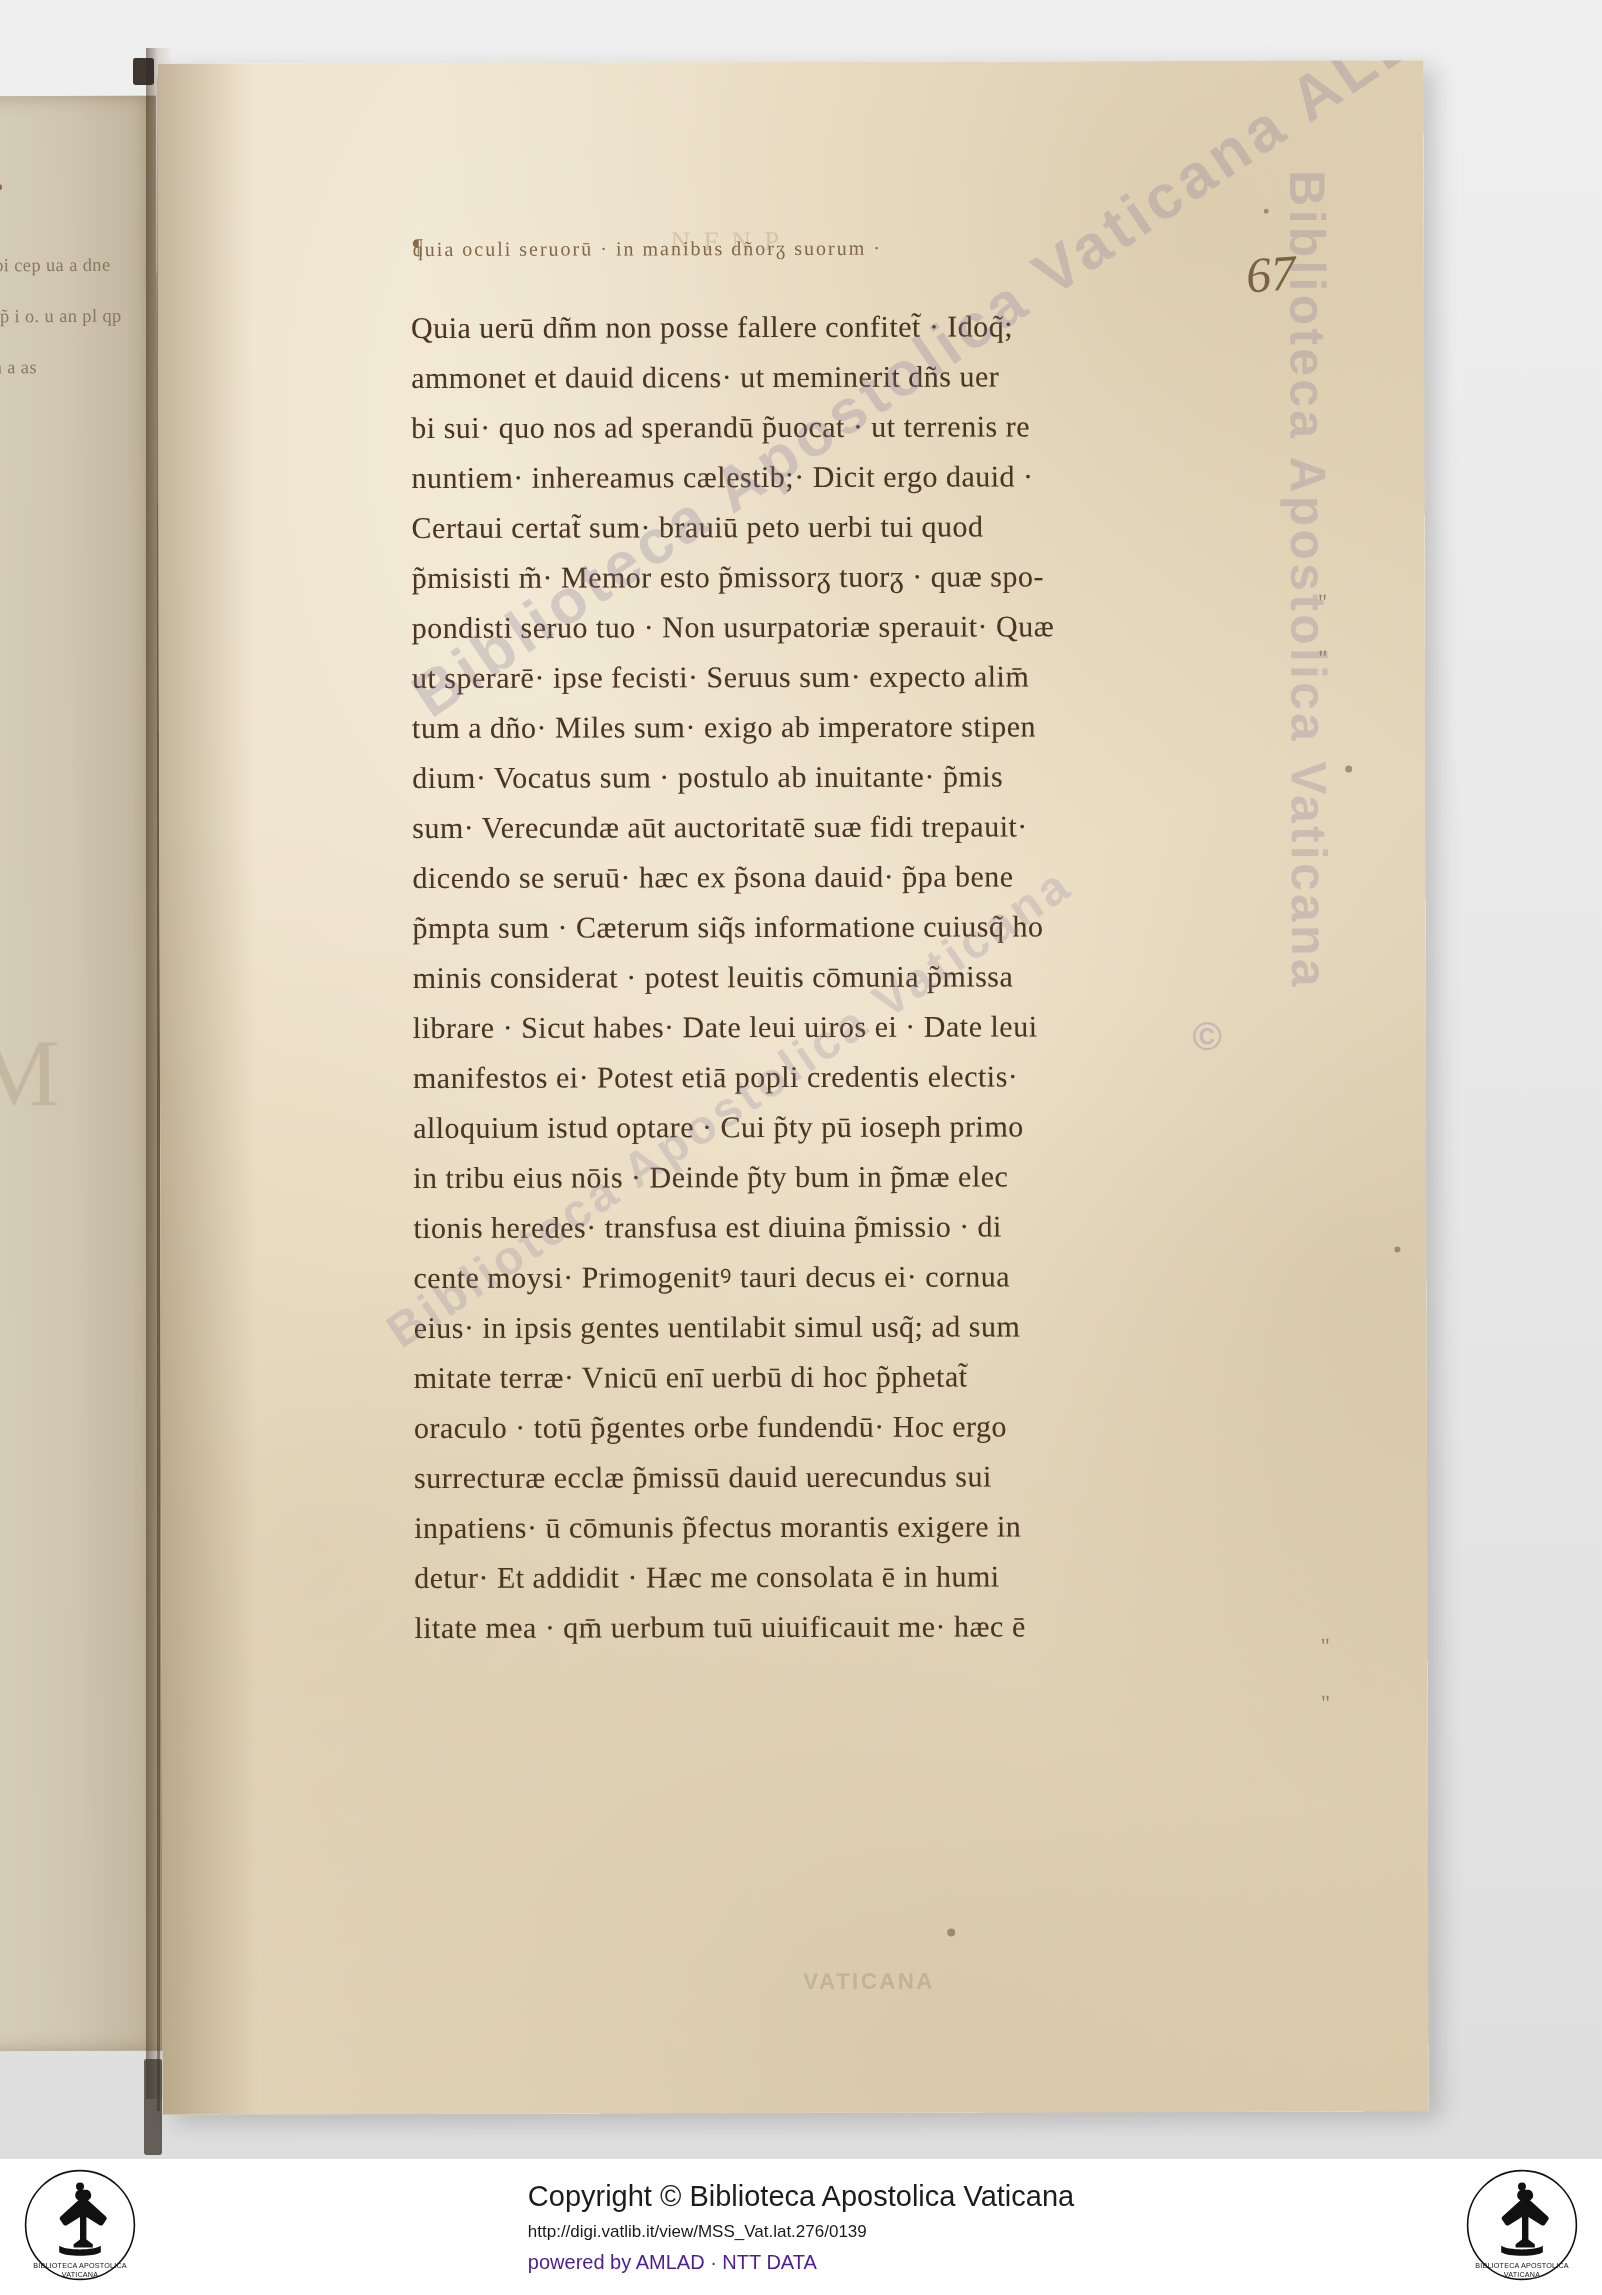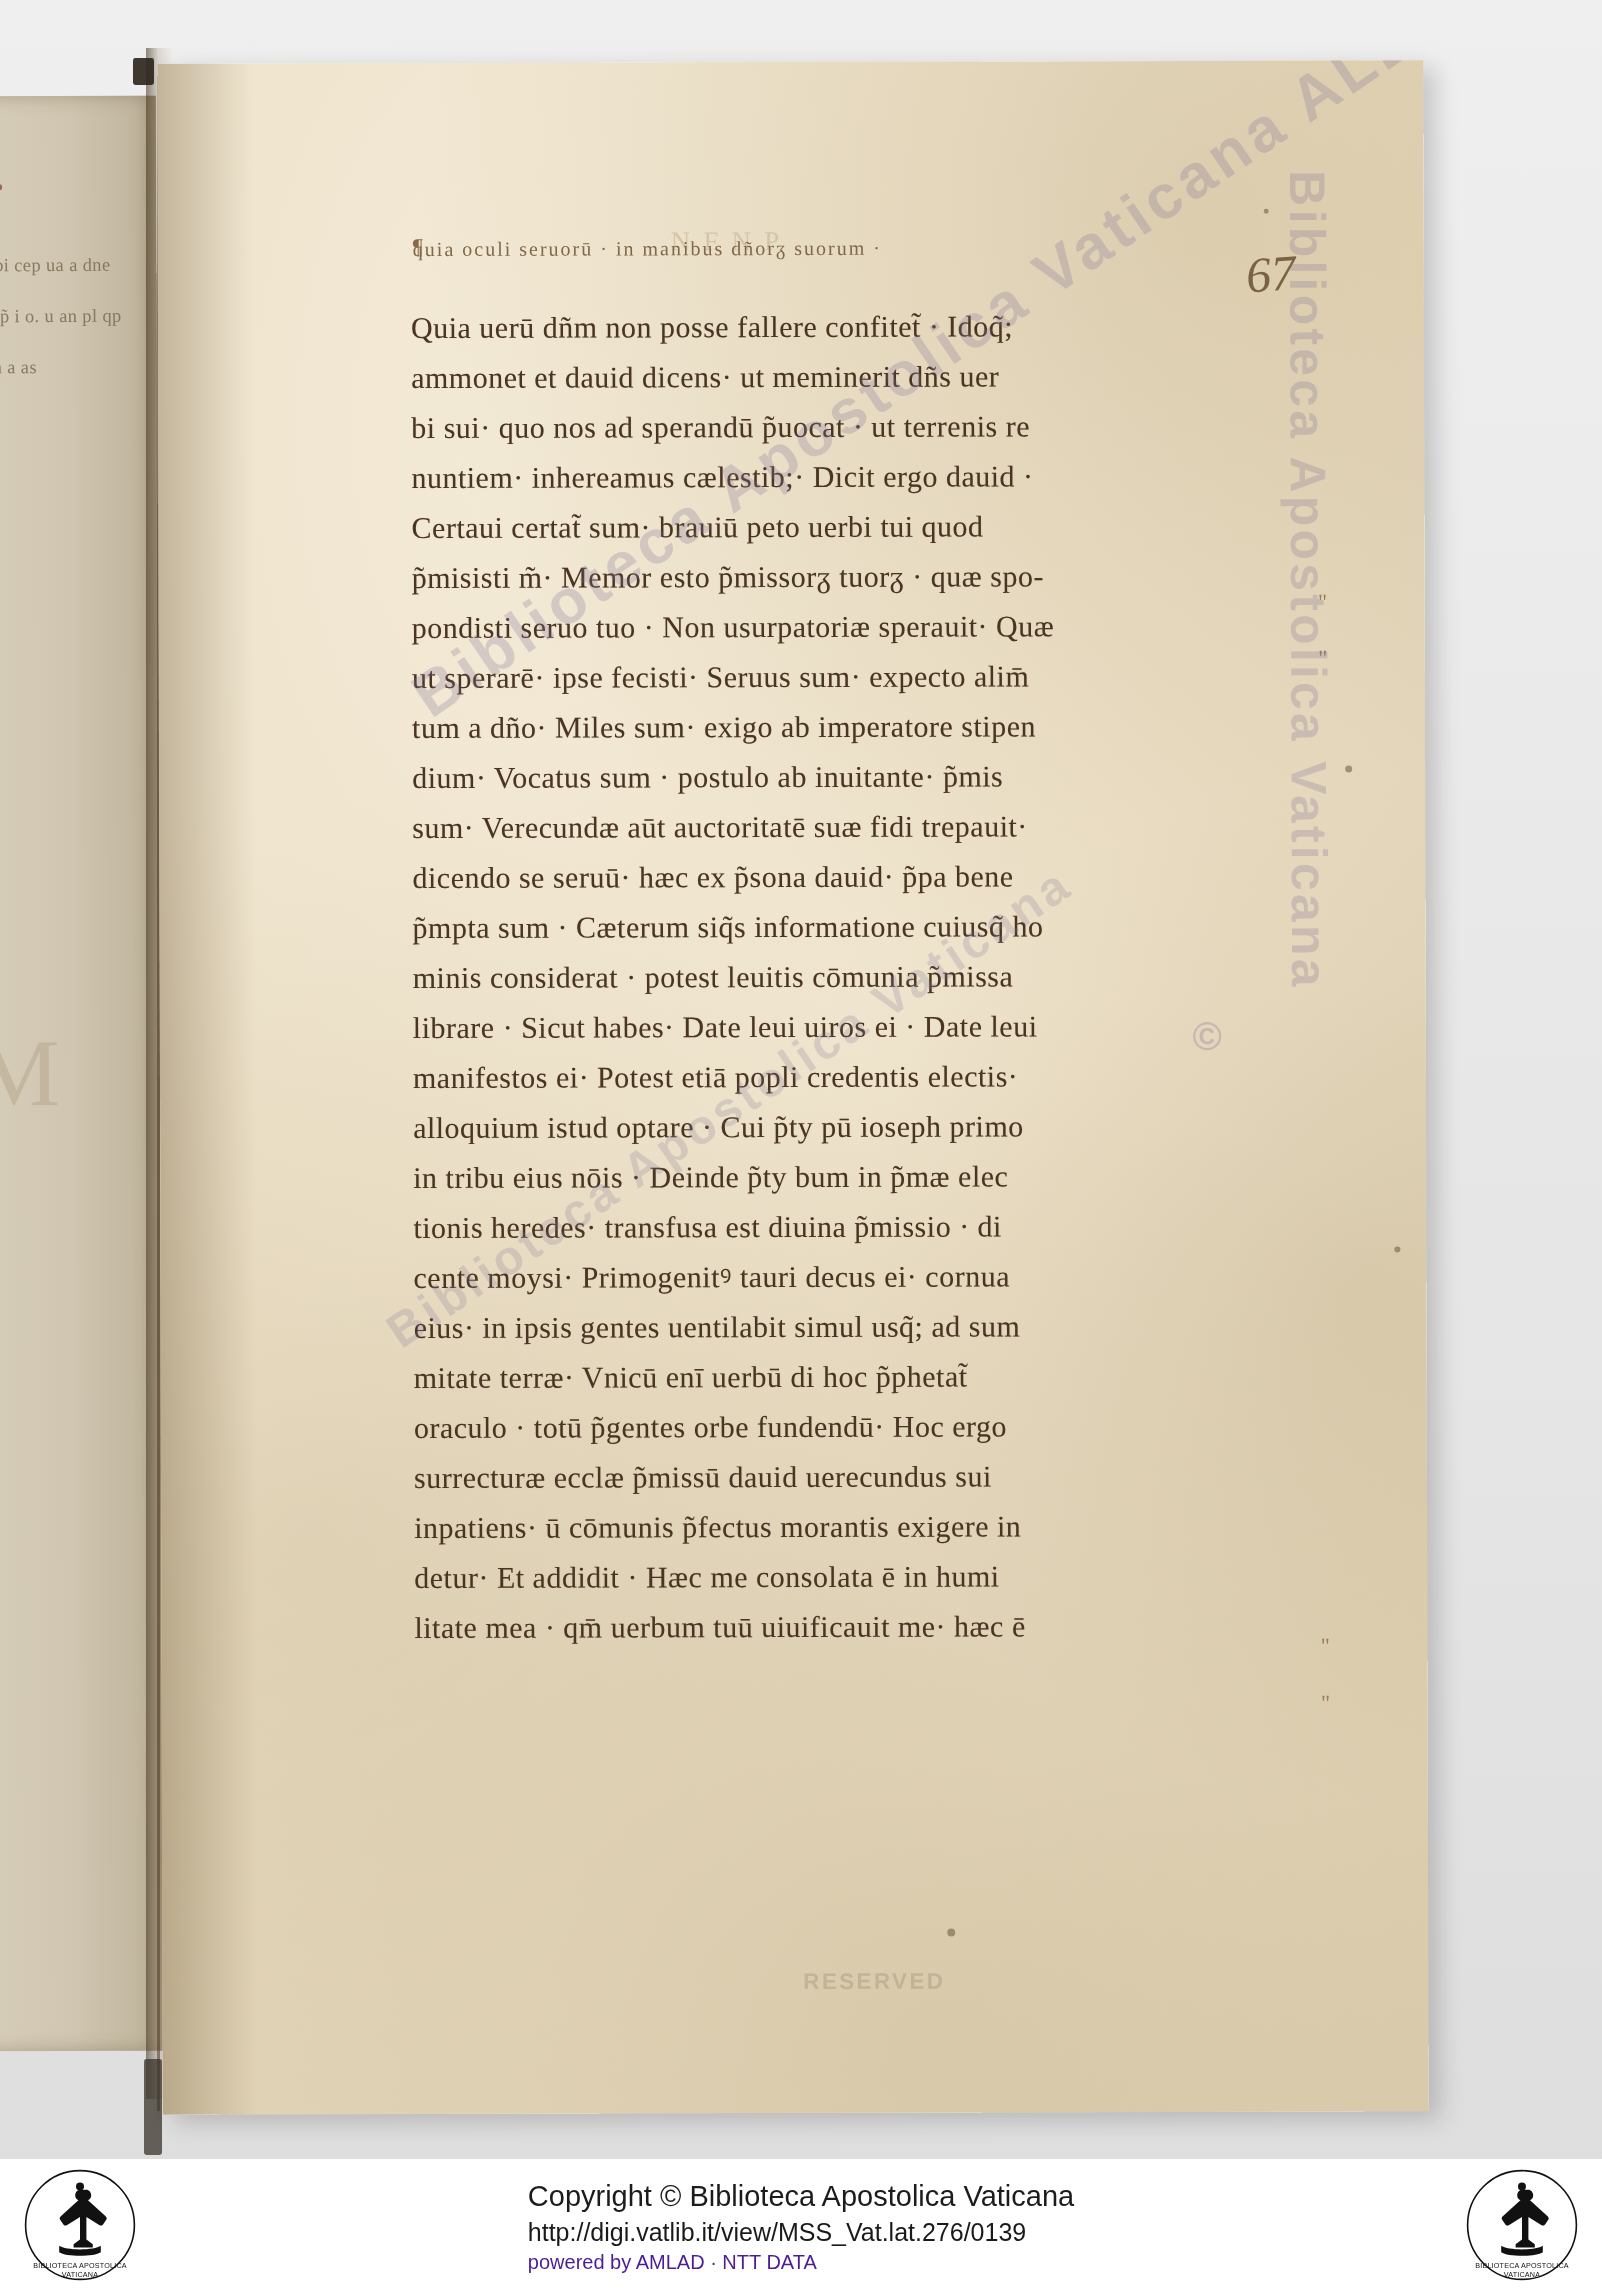--- a/index.html
+++ b/index.html
@@ -302,21 +302,21 @@
   #footer-text {
     text-align: left;
     font-family: "Liberation Sans", sans-serif;
     color: #1c1c1c;
   }
   #footer-title {
     font-size: 29px;
     line-height: 37px;
   }
   #footer-url {
-    font-size: 25px;
+    font-size: 17px;
     line-height: 34px;
     color: #1a1a1a;
   }
   #footer-powered {
     font-size: 20px;
     line-height: 27px;
     color: #4c1d95;
   }
   .crest {
     position: absolute;
@@ -402,21 +402,21 @@
 
     <div class="speck" style="left:1186px; top:705px; width:7.2px; height:7.2px;"></div>
     <div class="speck" style="left:1106px; top:148px; width:4.8px; height:4.8px;"></div>
     <div class="speck" style="left:785px; top:1867px; width:8px; height:8px;"></div>
     <div class="speck" style="left:1234px; top:1186px; width:5.6px; height:5.6px;"></div>
 
     <div class="wm" id="wm-diag">Biblioteca Apostolica Vaticana  ALL RIGHTS RESERVED</div>
     <div class="wm" id="wm-diag2">Biblioteca Apostolica Vaticana</div>
     <div class="wm" id="wm-vert">Biblioteca Apostolica Vaticana</div>
     <div class="wm" id="wm-copyright">©</div>
-    <div class="wm" id="wm-faint-bottom">RESERVED</div>
+    <div class="wm" id="wm-faint-bottom">VATICANA</div>
 
   </div>
 
   <div id="footer">
 
     <div class="crest" id="crest-left">
       <svg viewBox="0 0 140 140" width="112" height="112" aria-hidden="true">
         <circle cx="70" cy="70" r="68" fill="#ffffff" stroke="#111" stroke-width="2"></circle>
         <g fill="#111">
           <path d="M70 26 c-3 0-6 3-6 7 0 3 2 5 4 6 l-22 20 c-1 1-2 3-1 4 l4 6 c1 2 3 2 5 1 l16-10 0 28 -8 6 0 4 24 0 0-4 -8-6 0-28 16 10 c2 1 4 1 5-1 l4-6 c1-1 0-3-1-4 l-22-20 c2-1 4-3 4-6 0-4-3-7-6-7z"></path>

